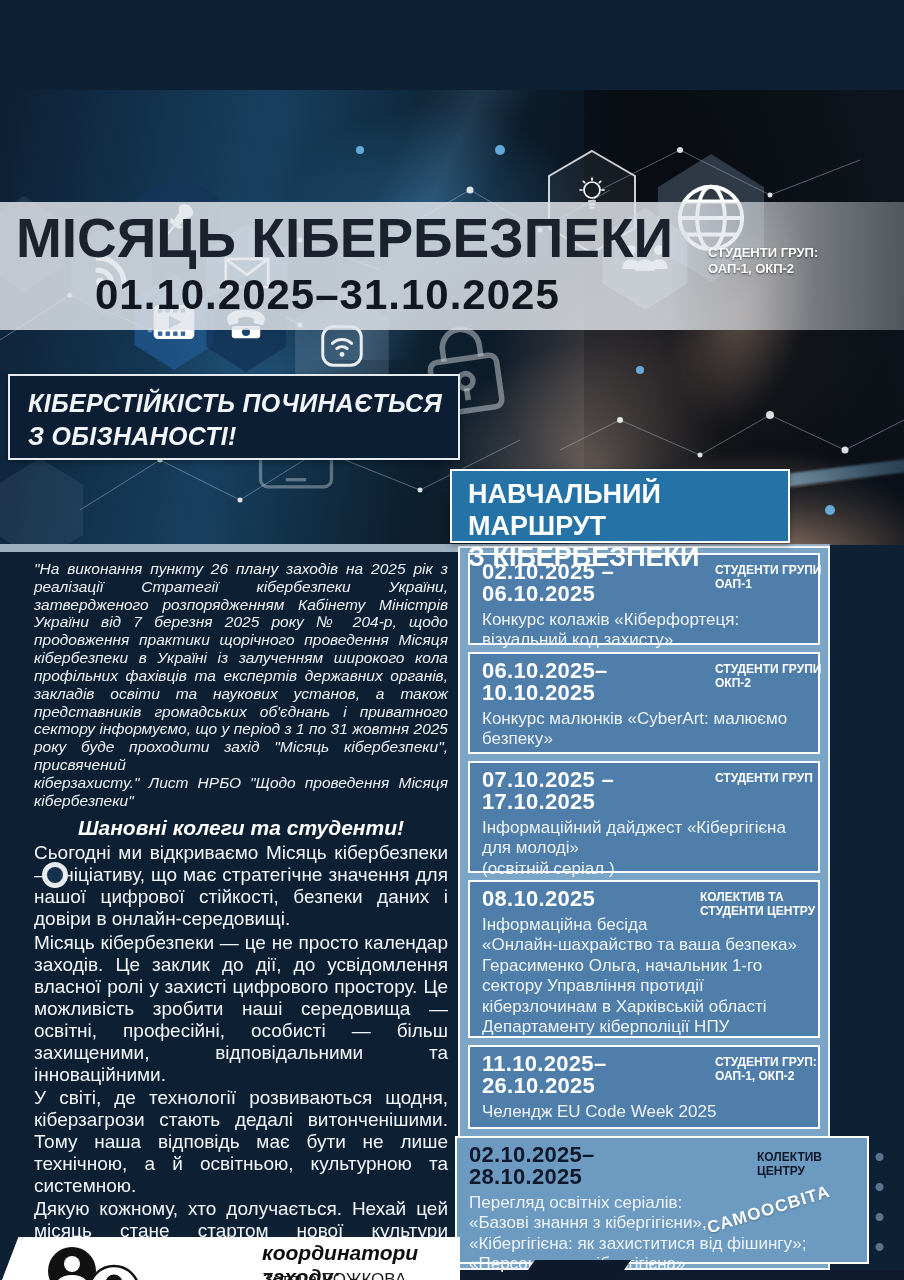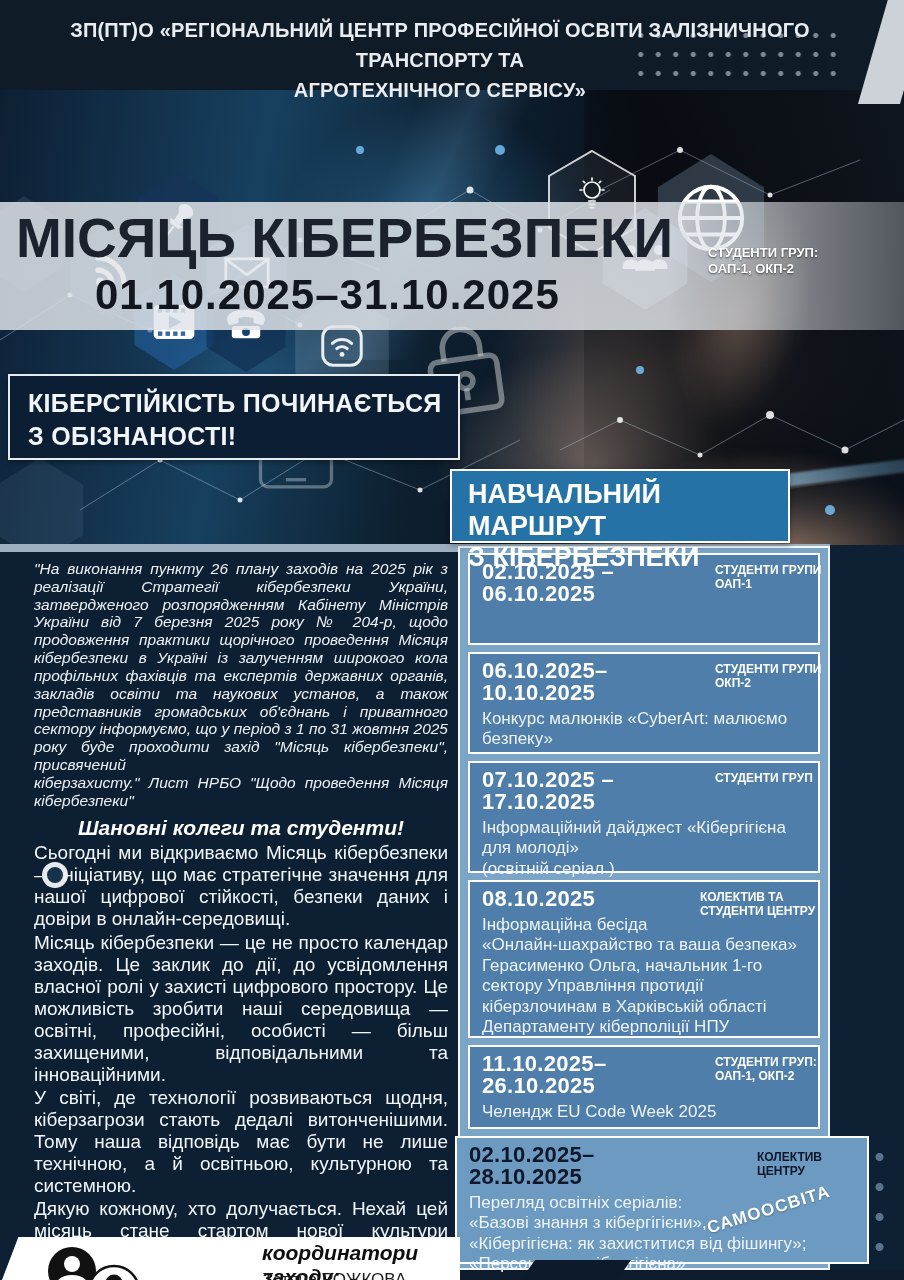--- a/index.html
+++ b/index.html
@@ -65,21 +65,21 @@
     background:linear-gradient(90deg,rgba(224,228,233,.84) 74%,rgba(224,228,233,.5) 90%,rgba(224,228,233,.32));}
   .hero-title{position:absolute;left:16px;top:116px;font-size:55px;font-weight:900;color:#1b222d;
     letter-spacing:0;white-space:nowrap;}
   .hero-dates{position:absolute;left:95px;top:181px;font-size:42px;font-weight:900;color:#11161f;
     letter-spacing:1px;white-space:nowrap;text-align:center;}
   .groups-badge{position:absolute;left:708px;top:155px;width:120px;color:#fff;font-size:13px;
     font-weight:700;line-height:1.25;text-shadow:0 1px 2px rgba(0,0,0,.6);}
 
   .slogan-box{position:absolute;left:8px;top:374px;width:452px;height:86px;background:#0c1e33;
     border:2px solid #e6ebf0;z-index:5;padding:11px 0 0 18px;box-shadow:0 2px 6px rgba(0,0,0,.4);}
-  .slogan-box .txt{font-weight:800;font-size:25px;line-height:1.3;color:#f2f5f8;letter-spacing:.3px;}
+  .slogan-box .txt{font-style:italic;font-weight:800;font-size:25px;line-height:1.3;color:#f2f5f8;letter-spacing:.3px;}
   .route-box{position:absolute;left:450px;top:469px;width:340px;height:74px;background:#2472a6;
     border:2px solid #fff;z-index:5;padding:8px 0 10px 16px;box-shadow:0 2px 6px rgba(0,0,0,.35);}
   .route-box .txt{font-weight:800;font-size:27px;line-height:1.17;color:#fff;}
 
   
   .divider{position:absolute;left:0;top:544px;width:830px;height:8px;background:#9cb0c1;z-index:1;}
   .left-col{position:absolute;left:0;top:552px;width:460px;height:648px;background:#0d2033;
     padding:8px 12px 0 34px;z-index:2;color:#edf1f5;}
   .quote{font-style:italic;font-size:15.5px;line-height:1.15;text-align:justify;margin:0;}
   .quote + .quote{margin-top:0;}
@@ -119,28 +119,20 @@
     background-image:radial-gradient(circle,#5a7490 3.6px,transparent 4.4px);background-size:29px 30px;}
   .bottom-strip{position:absolute;left:460px;top:1270px;width:444px;height:10px;background:#0d1b2c;z-index:1;}
   .bottom-notch{position:absolute;left:528px;top:1260px;width:96px;height:20px;background:#0c1a2b;
     transform:skewX(-35deg);z-index:3;}
 </style>
 </head>
 <body>
 
 <div class="poster">
 
-  <div class="header">
-    <div class="header-stripe"></div>
-    <div class="header-dots"></div>
-    <div class="header-text">
-      <span>ЗП(ПТ)О «РЕГІОНАЛЬНИЙ ЦЕНТР ПРОФЕСІЙНОЇ ОСВІТИ ЗАЛІЗНИЧНОГО ТРАНСПОРТУ ТА</span><br>
-      <span>АГРОТЕХНІЧНОГО СЕРВІСУ»</span>
-    </div>
-  </div>
 
   <div class="hero">
     <div class="beam"></div>
     <div class="suit"></div>
     <div class="finger"></div>
     <div class="palm"></div>
     <div class="tablet-edge"></div>
     <div class="tablet-body"></div>
     <div class="cuff"></div>
     <div class="sleeve"></div>
@@ -336,20 +328,22 @@
     <div class="coord-name1">Тетяна РОЖКОВА</div>
     <div class="coord-name2">Тетяна СКОЧІПЕЦЬ</div>
   </div>
 
   <div class="sched">
     <div class="card c1">
       <div class="dates pre">02.10.2025 –
 06.10.2025</div>
       <div class="aud pre">СТУДЕНТИ ГРУПИ
 ОАП-1</div>
+      <div class="desc pre">Конкурс колажів «Кіберфортеця:
+візуальний код захисту»</div>
     </div>
     <div class="card c2">
       <div class="dates pre">06.10.2025–
 10.10.2025</div>
       <div class="aud pre">СТУДЕНТИ ГРУПИ
 ОКП-2</div>
       <div class="desc pre">Конкурс малюнків «CyberArt: малюємо
 безпеку»</div>
     </div>
     <div class="card c3">

